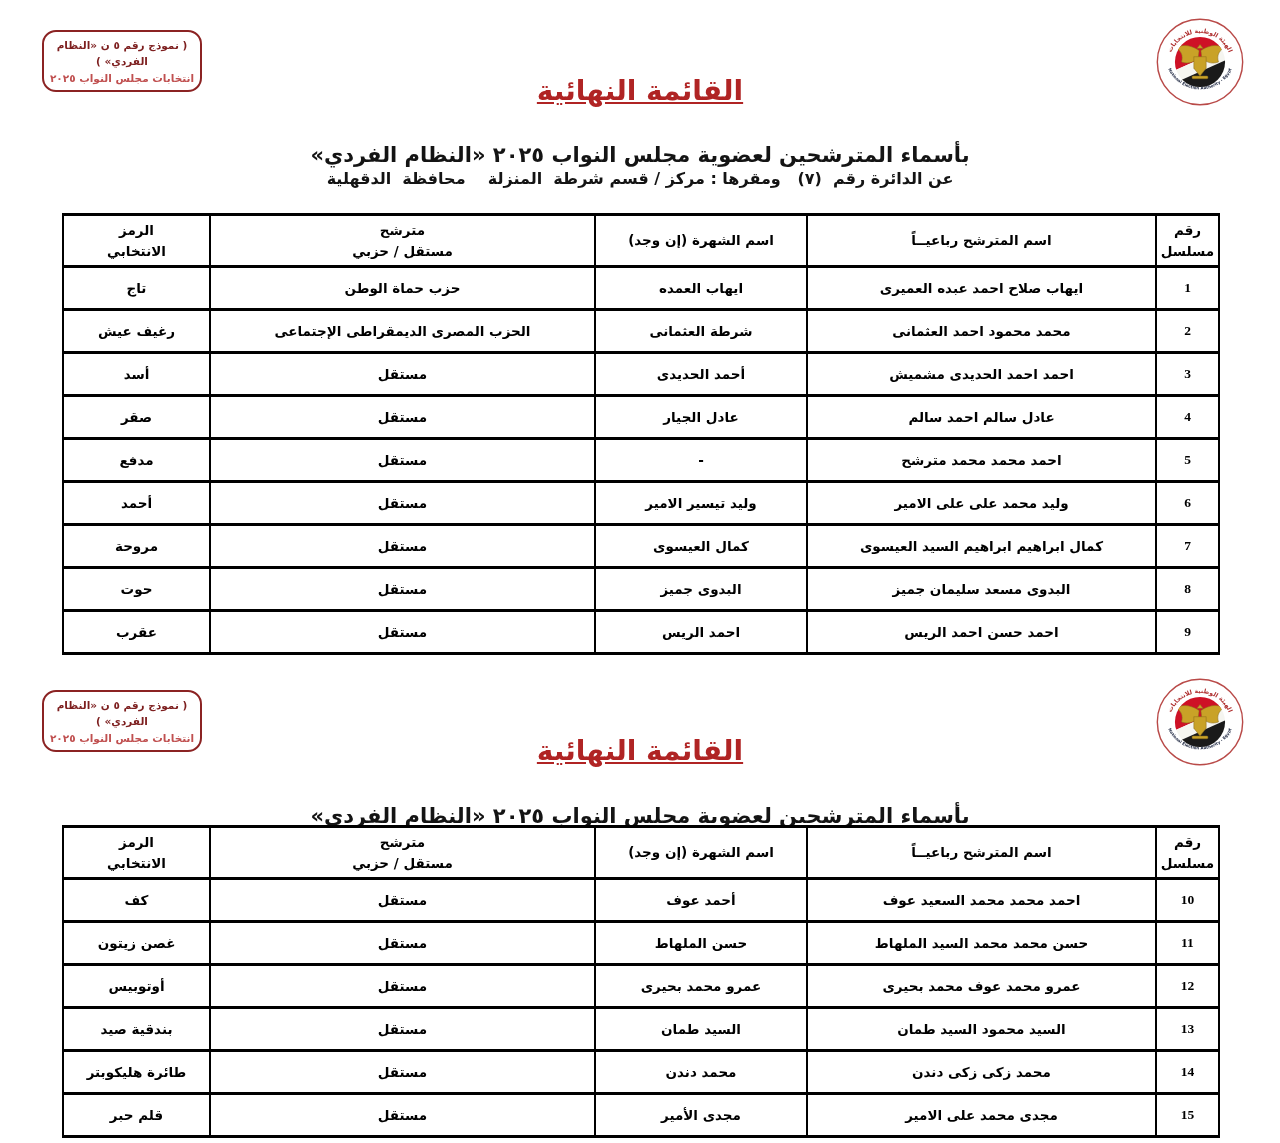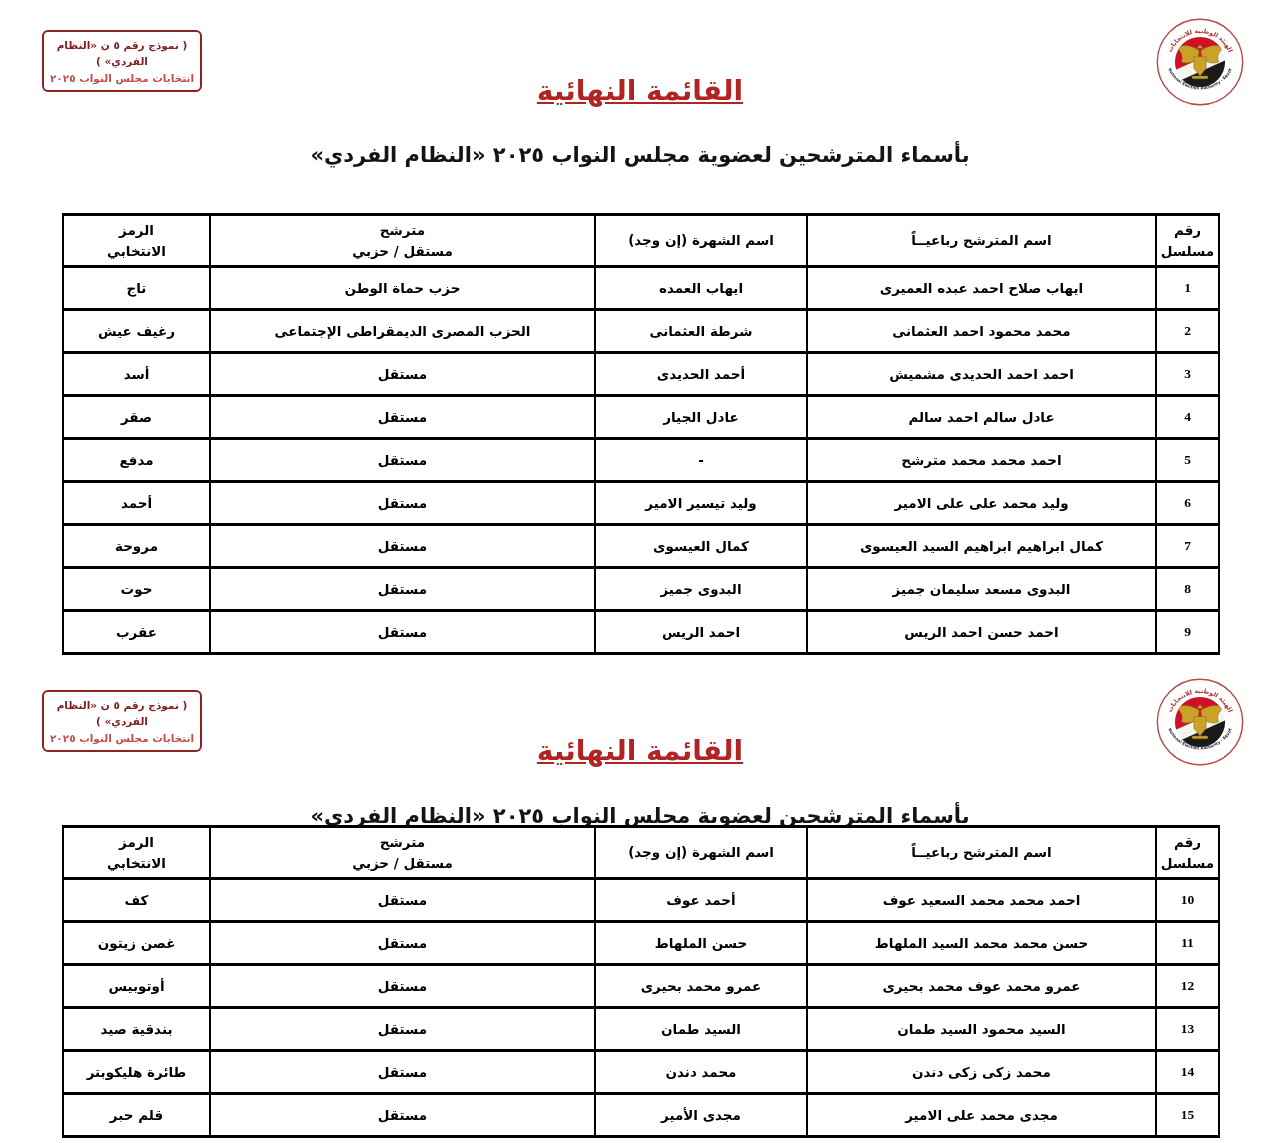--- a/index.html
+++ b/index.html
@@ -8,21 +8,21 @@
     position:relative; width:1280px; height:1143px; background:#ffffff;
     margin:0 auto; overflow:hidden; direction:rtl;
   }
   .sheet { position:absolute; left:0; width:1280px; }
   .sheet-1 { top:0; height:660px; }
   .sheet-2 { top:660px; height:483px; }
 
   
   .form-box {
     position:absolute; left:42px; top:30px; width:160px;
-    border:2px solid #8b2323; border-radius:6px;
+    border:2px solid #8b2323; border-radius:14px;
     padding:5px 4px 4px; text-align:center;
     font-size:10.5px; font-weight:bold; line-height:1.55;
     direction:rtl; background:#fff;
   }
   .form-box .l1 { color:#7d1f1f; }
   .form-box .l2 { color:#c05050; }
 
   
   .logo { position:absolute; left:1156px; top:18px; width:88px; height:88px; }
 
@@ -109,20 +109,21 @@
           <textPath href="#arcTopA" startOffset="50%" text-anchor="middle">الهيئة الوطنية للانتخابات</textPath>
         </text>
         <text font-size="4.6" font-weight="bold" fill="#222b45" font-family="DejaVu Sans, sans-serif">
           <textPath href="#arcBotA" startOffset="50%" text-anchor="middle">National Election Authority - Egypt</textPath>
         </text>
       </svg>
     </div>
 
     <h1 class="title">القائمة النهائية</h1>
     <h2 class="subtitle">بأسماء المترشحين لعضوية مجلس النواب ٢٠٢٥ «النظام الفردي»</h2>
+    <div class="district">عن الدائرة رقم  (٧)   ومقرها : مركز / قسم شرطة  المنزلة    محافظة  الدقهلية</div>
 
     <table class="list">
       <colgroup>
         <col class="c-serial">
           <col class="c-name">
           <col class="c-shohra">
           <col class="c-party">
           <col class="c-symbol">
       </colgroup>
       <thead>

